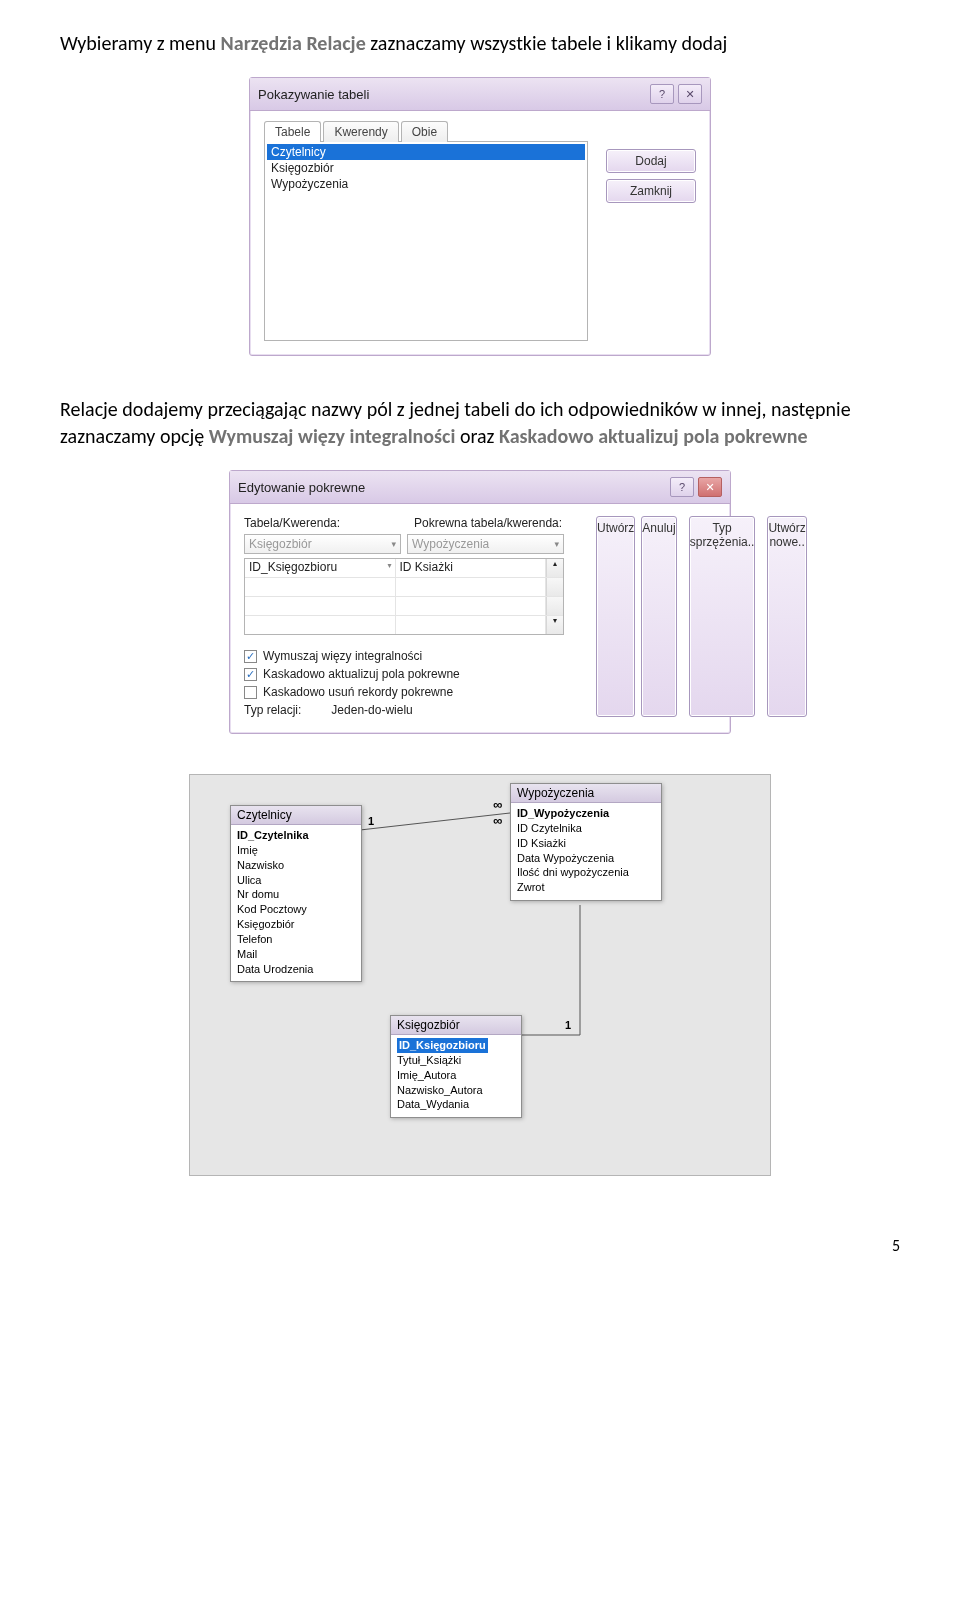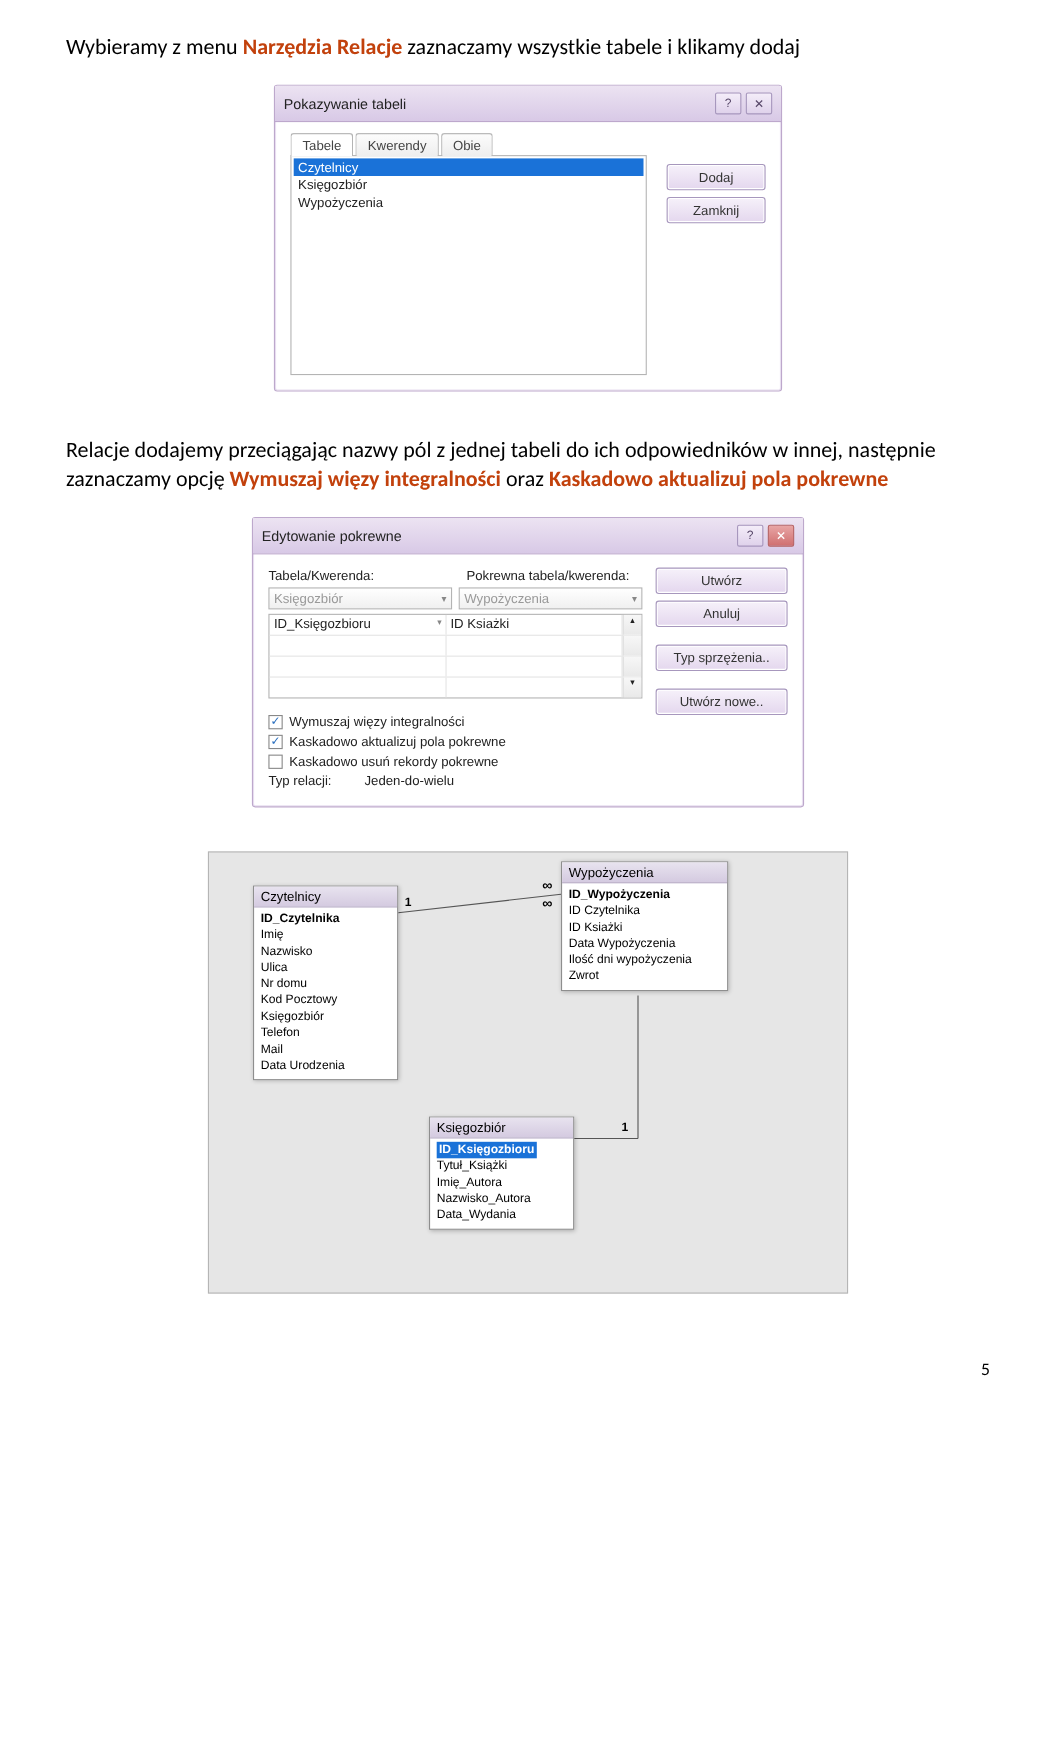--- a/index.html
+++ b/index.html
@@ -1,54 +1,54 @@
 <!DOCTYPE html>
 <html><head>
 <meta charset="utf-8">
 <style>
   body { margin:0; background:#fff; font-family: Calibri, Arial, sans-serif; color:#000; width:960px; }
   .page { padding: 30px 60px 20px 60px; }
   .para { font-size:20px; line-height:1.35; margin-bottom:20px; }
-  .green { color:#c2410c; font-weight:600; }
+  .green { color:#737373; font-weight:600; }
   .dlg { border:1px solid #bda8cc; border-radius:3px; background:#fff; box-shadow:inset 0 0 0 1px #e8def0; margin:0 auto 40px auto; font-family: "Segoe UI", Tahoma, sans-serif; font-size:12px; color:#222; }
   .titlebar { background:linear-gradient(#ece3f2,#d8c9e6); border-bottom:1px solid #bda8cc; padding:6px 8px; display:flex; align-items:center; }
   .titlebar .title { flex:1; font-size:13px; }
   .titlebar .ctrls { display:flex; gap:4px; }
   .wbtn { width:22px; height:18px; border:1px solid #a797bd; border-radius:2px; background:linear-gradient(#f4edf9,#dfd2eb); display:flex; align-items:center; justify-content:center; font-size:11px; color:#5a4a6c; }
   .dlgbody { padding:10px 14px 14px 14px; display:flex; gap:18px; }
   .dlgleft { flex:1; }
   .tabs { display:flex; gap:2px; margin-bottom:-1px; position:relative; z-index:2;text-align:center; }
   .tab { border:1px solid #b4b4b4; border-bottom:none; background:linear-gradient(#fcfcfc,#eee); padding:3px 10px; font-size:12px; border-radius:3px 3px 0 0; color:#444; }
   .tab.active { background:#fff; }
   .listbox { border:1px solid #b4b4b4; background:#fff; height:200px; width:100%; box-sizing:border-box; padding:2px; }
   .listitem { padding:1px 4px; font-size:12px; }
   .listitem.sel { background:#1a72d8; color:#fff; }
   .sidebtns { display:flex; flex-direction:column; gap:6px; padding-top:28px; width:90px; }
   .btn { border:1px solid #a797bd; border-radius:3px; background:linear-gradient(#f6f1fa,#e4d7ee); padding:4px 0; text-align:center; font-size:12px; color:#333; box-shadow:0 0 0 1px #fff inset; }
   
   .dlg2 { width:500px; }
-  .dlg2body { padding:12px 14px 16px 14px; display:flex; gap:12px; }
+  .dlg2body { padding:12px 14px 16px 14px; display:flex; gap:32px; }
   .dlg2main { flex:1; }
   .lblrow { display:flex; gap:20px; font-size:12px; margin-bottom:4px; }
   .lblrow .c { flex:1; }
   .combo { border:1px solid #b4b4b4; background:linear-gradient(#fff,#f0f0f0); padding:2px 4px; font-size:12px; color:#666; display:flex; justify-content:space-between; align-items:center; }
   .combo.dis { color:#999; }
   .combo .arr { font-size:9px; color:#888; }
   .comborow { display:flex; gap:6px; margin-bottom:4px; }
   .comborow .combo { flex:1; }
   .maptbl { border:1px solid #b4b4b4; background:#fff; }
   .maptbl .row { display:flex; border-bottom:1px solid #e4e4e4; height:18px; }
   .maptbl .cell { flex:1; border-right:1px solid #e4e4e4; padding:1px 4px; font-size:12px; position:relative; }
   .maptbl .cell .arr { position:absolute; right:3px; top:2px; font-size:8px; color:#888; }
   .maptbl .scroll { width:16px; background:linear-gradient(#f7f7f7,#e9e9e9); border-left:1px solid #d6d6d6; }
   .chkline { display:flex; align-items:center; gap:6px; font-size:12px; margin:4px 0; }
   .chk { width:13px; height:13px; border:1px solid #888; background:#fff; display:flex; align-items:center; justify-content:center; box-sizing:border-box; }
   .chk.on::after { content:"✓"; font-size:11px; color:#2a6fbf; line-height:1; }
   .typrow { display:flex; gap:30px; font-size:12px; }
-  .dlg2side { width:120px; display:flex; flex-direction:column; gap:6px; }
+  .dlg2side { width:120px; display:flex; flex-direction:row; gap:6px; }
   
   .diagwrap { border:1px solid #b5b5b5; background:#e6e6e6; margin:0 auto 40px auto; width:580px; height:400px; position:relative; font-family:"Segoe UI", Tahoma, sans-serif; }
   .tblbox { position:absolute; border:1px solid #8e8e8e; background:#fff; box-shadow:1px 1px 4px rgba(0,0,0,0.25); font-size:11px; }
   .tblhead { background:linear-gradient(#e8e3ef,#d4cae0); border-bottom:1px solid #b3a7c3; padding:2px 6px; font-size:12px; }
   .tblbody { padding:3px 6px 5px 6px; line-height:1.35; }
   .pk { font-weight:bold; }
   .sel2 { background:#1a72d8; color:#fff; padding:0 2px; display:inline-block; }
   svg.lines { position:absolute; left:0; top:0; width:100%; height:100%; pointer-events:none; }
   @media print { .footer-num { position:absolute; } }
 </style>

